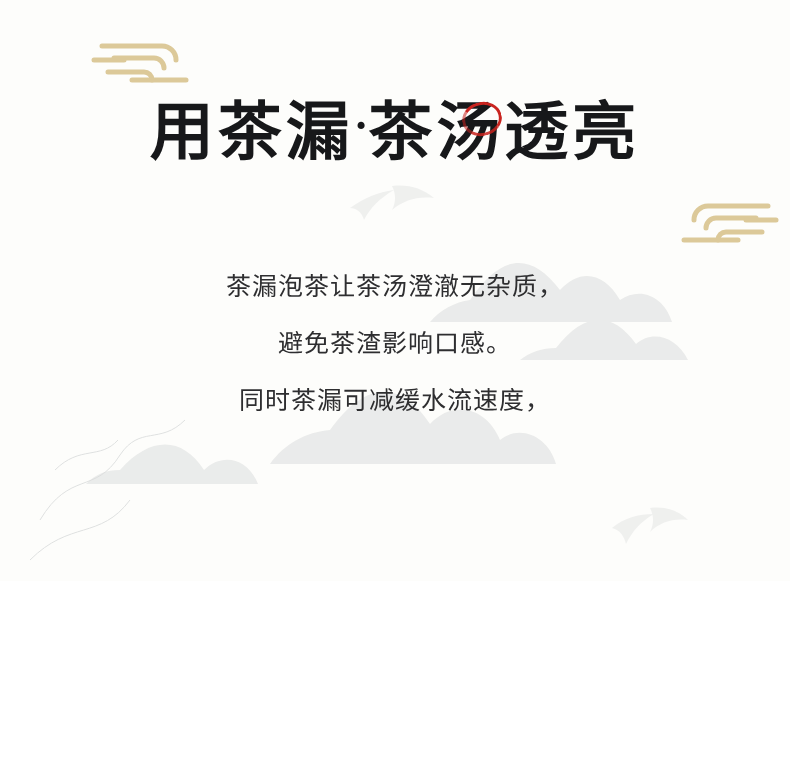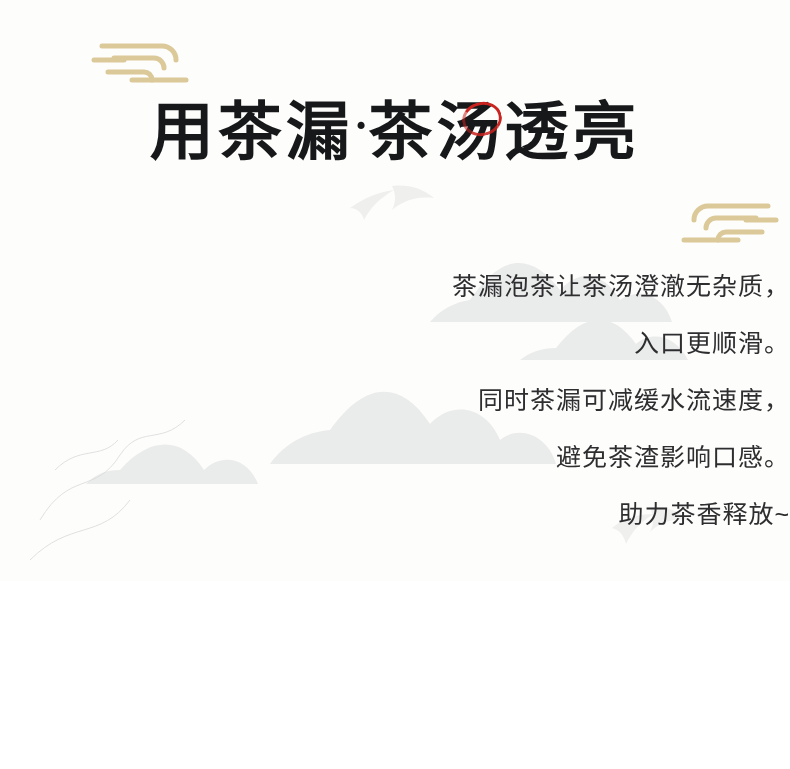--- a/index.html
+++ b/index.html
@@ -83,21 +83,21 @@
     border-bottom-color: rgba(201,36,31,0.85);
     pointer-events: none;
   }
 
   
   .body-copy {
     position: absolute;
     left: 0;
     right: 0;
     top: 258px;
-    text-align: right;
+    text-align: center;
     color: #2e2e30;
     font-family: "Liberation Sans", sans-serif;
     font-size: 25px;
     line-height: 57px;
     letter-spacing: 1px;
   }
   .body-copy p {
     margin: 0;
   }
 
@@ -178,23 +178,21 @@
 
   <div class="heading-wrap">
     <div class="heading">
       <span class="red-circle"></span>
       <span>用茶漏</span><span class="dot-sep">·</span><span>茶汤透亮</span>
     </div>
   </div>
 
   <div class="body-copy">
     <p>茶漏泡茶让茶汤澄澈无杂质，</p>
-    <p>入口更顺滑。</p>
+    <p>避免茶渣影响口感。</p>
     <p>同时茶漏可减缓水流速度，</p>
-    <p>避免茶渣影响口感。</p>
-    <p>助力茶香释放~</p>
   </div>
 
   <div class="badge">
     <span class="badge-text">滤</span>
   </div>
 
 </div>
 
 </body></html>

